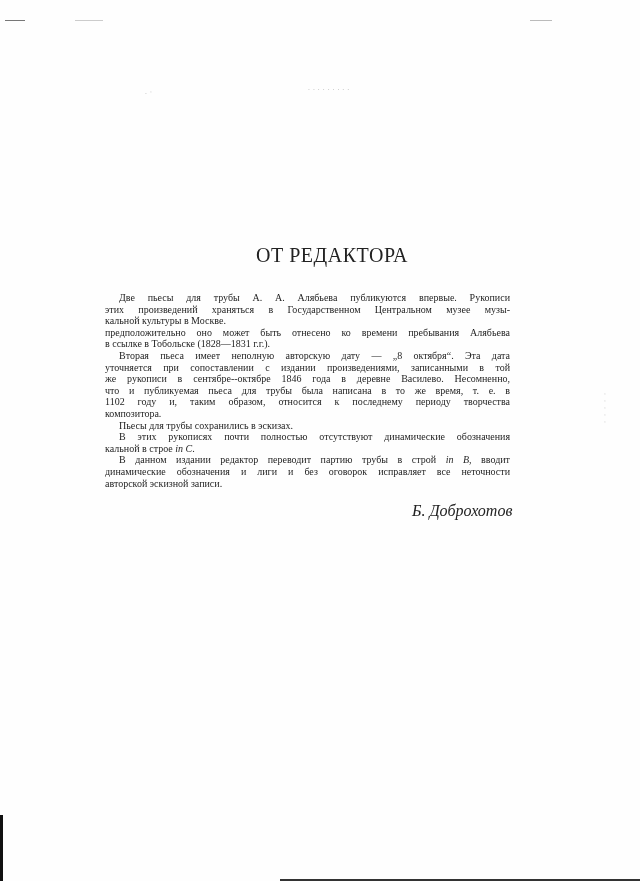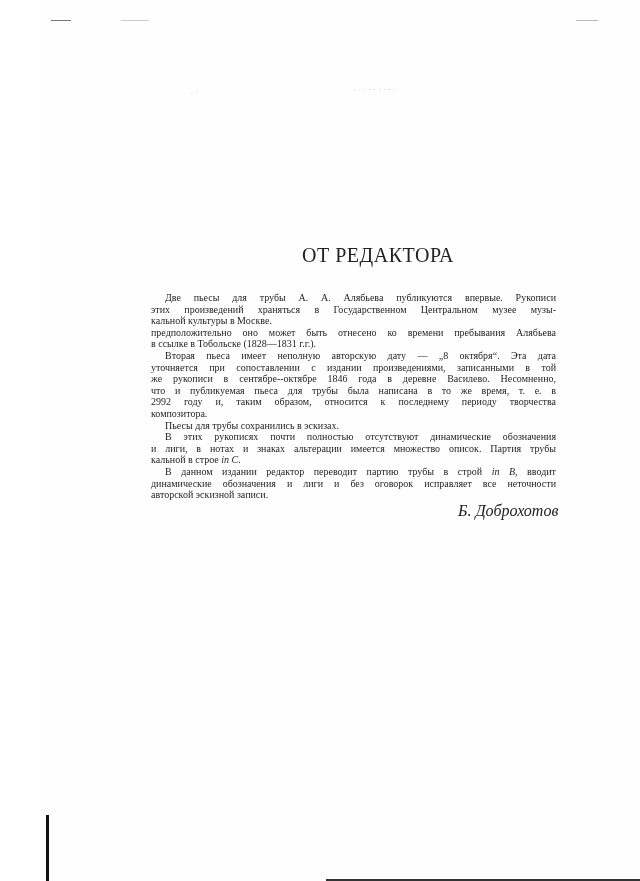--- a/index.html
+++ b/index.html
@@ -1,18 +1,18 @@
 <!DOCTYPE html>
 <html><head>
 <meta charset="utf-8">
 <style>
   html, body { margin: 0; padding: 0; background: #ffffff; }
   body { width: 640px; height: 881px; position: relative; overflow: hidden;
          font-family: "DejaVu Serif", "Liberation Serif", serif; color: #1a1a1a; }
-  .page { position: absolute; inset: 0; background: #fefefe; margin-left: 46px; }
+  .page { position: absolute; inset: 0; background: #fefefe; }
   .title { position: absolute; top: 244px; left: 0; width: 664px; text-align: center;
            font-family: "Liberation Serif", serif; font-size: 20px; letter-spacing: 0.5px;
            color: #222; }
   .body-text { position: absolute; top: 292px; left: 105px; width: 405px;
                font-family: Liberation Serif, serif; font-size: 10px; line-height: 11.6px;
                text-align: justify; color: #1e1e1e; }
   .para { margin: 0; text-indent: 14px; text-align-last: left; }
   .para .line { display: block; text-align: justify; text-align-last: justify; }
   .para .line.last { text-align-last: left; }
   .para .line.first { text-indent: 14px; }
@@ -49,29 +49,28 @@
     </p>
     <p class="para">
       <span class="line">предположительно оно может быть отнесено ко времени пребывания Алябьева</span>
       <span class="line last">в ссылке в Тобольске (1828—1831 г.г.).</span>
     </p>
     <p class="para">
       <span class="line first">Вторая пьеса имеет неполную авторскую дату — „8 октября“. Эта дата</span>
       <span class="line">уточняется при сопоставлении с издании произведениями, записанными в той</span>
       <span class="line">же рукописи в сентябре--октябре 1846 года в деревне Василево. Несомненно,</span>
       <span class="line">что и публикуемая пьеса для трубы была написана в то же время, т. е. в</span>
-      <span class="line">2992 году и, таким образом, относится к последнему периоду творчества</span>
+      <span class="line">1102 году и, таким образом, относится к последнему периоду творчества</span>
       <span class="line last">композитора.</span>
     </p>
     <p class="para">
       <span class="line first last">Пьесы для трубы сохранились в эскизах.</span>
     </p>
     <p class="para">
       <span class="line first">В этих рукописях почти полностью отсутствуют динамические обозначения</span>
-      <span class="line">и лиги, в нотах и знаках альтерации имеется множество описок. Партия трубы</span>
       <span class="line last"><span>кальной в строе </span><span class="it">in C</span><span>.</span></span>
     </p>
     <p class="para">
       <span class="line first"><span>В данном издании редактор переводит партию трубы в строй </span><span class="it">in B</span><span>, вводит</span></span>
       <span class="line">динамические обозначения и лиги и без оговорок исправляет все неточности</span>
       <span class="line last">авторской эскизной записи.</span>
     </p>
   </div>
 
   <div class="signature">Б. Доброхотов</div>

